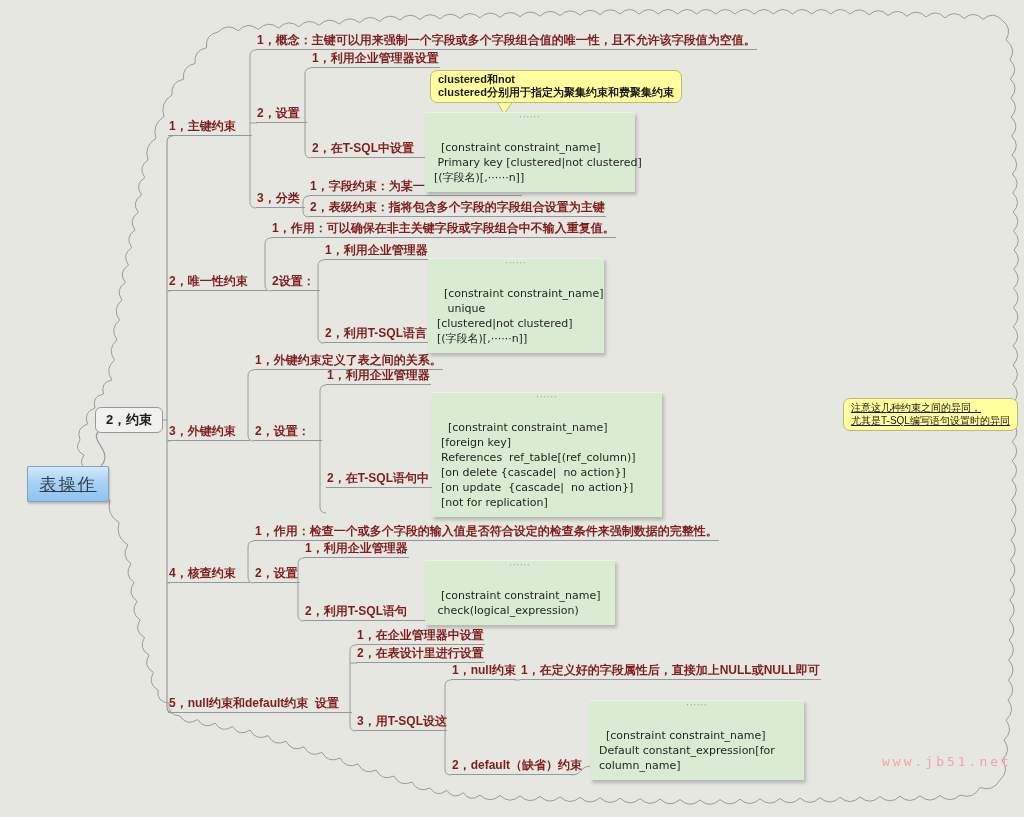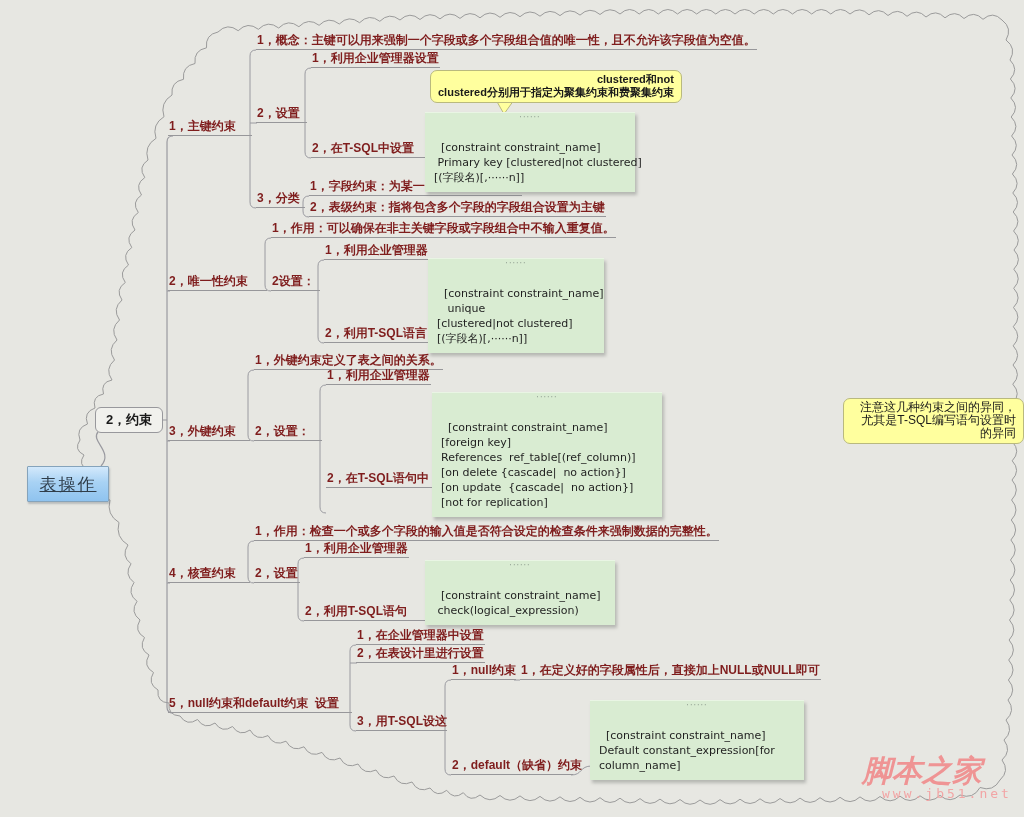--- a/index.html
+++ b/index.html
@@ -39,24 +39,24 @@
     box-shadow:2px 3px 3px rgba(110,115,110,.4);
     border-top:1px solid #e9f5e4;
   }
   .code .dots{
     position:absolute;top:0;left:0;right:0;text-align:center;
     font-size:8px;line-height:9px;letter-spacing:1px;color:#93a193;
   }
   .note{
     position:absolute;z-index:4;background:#ffff9e;border:1px solid #b9b97e;
     border-radius:7px;color:#1a1a1a;white-space:pre-line;
-    font-size:11px;line-height:13px;padding:2px 7px 3px 7px;text-align:right;
+    font-size:11px;line-height:13px;padding:2px 7px 3px 7px;
   }
   .note.bold{font-weight:bold;}
-  .side-note{font-size:12px;line-height:13px;}
+  .side-note{font-size:10px;line-height:13px;text-decoration:underline;}
   .watermark{position:absolute;z-index:5;left:862px;top:755px;text-align:left;}
   .watermark .wm-title{
     font-family:"DejaVu Serif",serif;font-style:italic;font-weight:bold;
     font-size:30px;line-height:32px;color:#ef9494;
   }
   .watermark .wm-url{
     font-family:"DejaVu Sans Mono",monospace;font-size:13px;line-height:14px;
     letter-spacing:3px;color:#f2a5a5;margin-left:20px;
   }
 </style>
@@ -151,15 +151,14 @@
 <div class="node" style="left:451px;top:664px;width:63px">1，null约束</div>
 <div class="node" style="left:520px;top:664px">1，在定义好的字段属性后，直接加上NULL或NULL即可</div>
 <div class="node" style="left:451px;top:759px;width:120px">2，default（缺省）约束</div>
 <div class="code" style="left:590px;top:700px;width:196px">
   <span class="dots">······</span><span>[constraint constraint_name]
 Default constant_expression[for
 column_name]</span>
 </div>
 
 <div class="watermark">
-  <div class="wm-title">脚本之家</div>
   <div class="wm-url">www.jb51.net</div>
 </div>
 
 </body></html>

